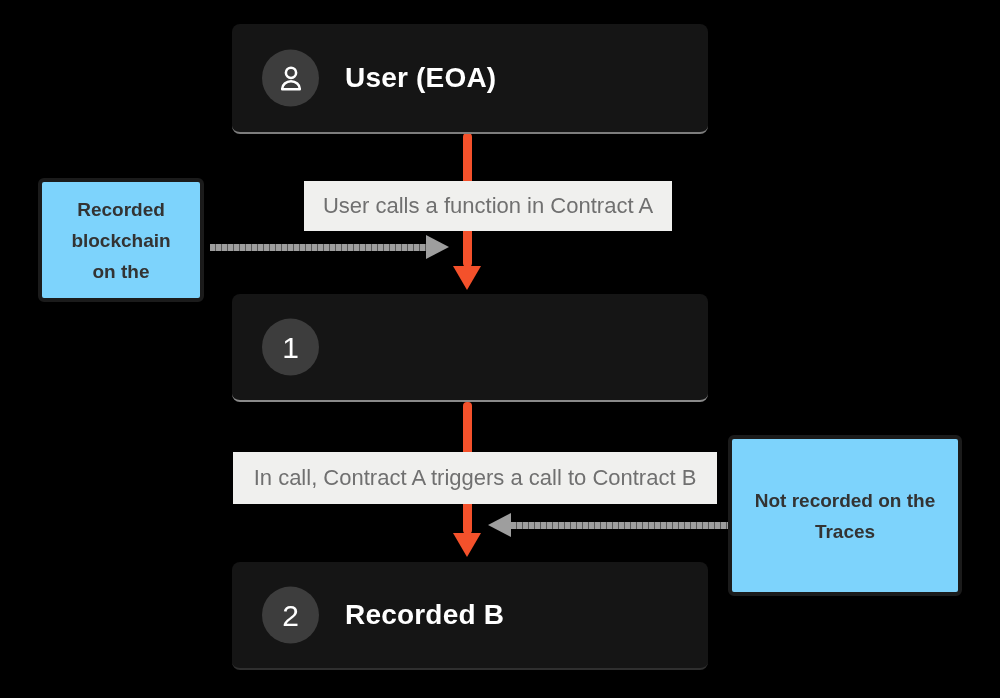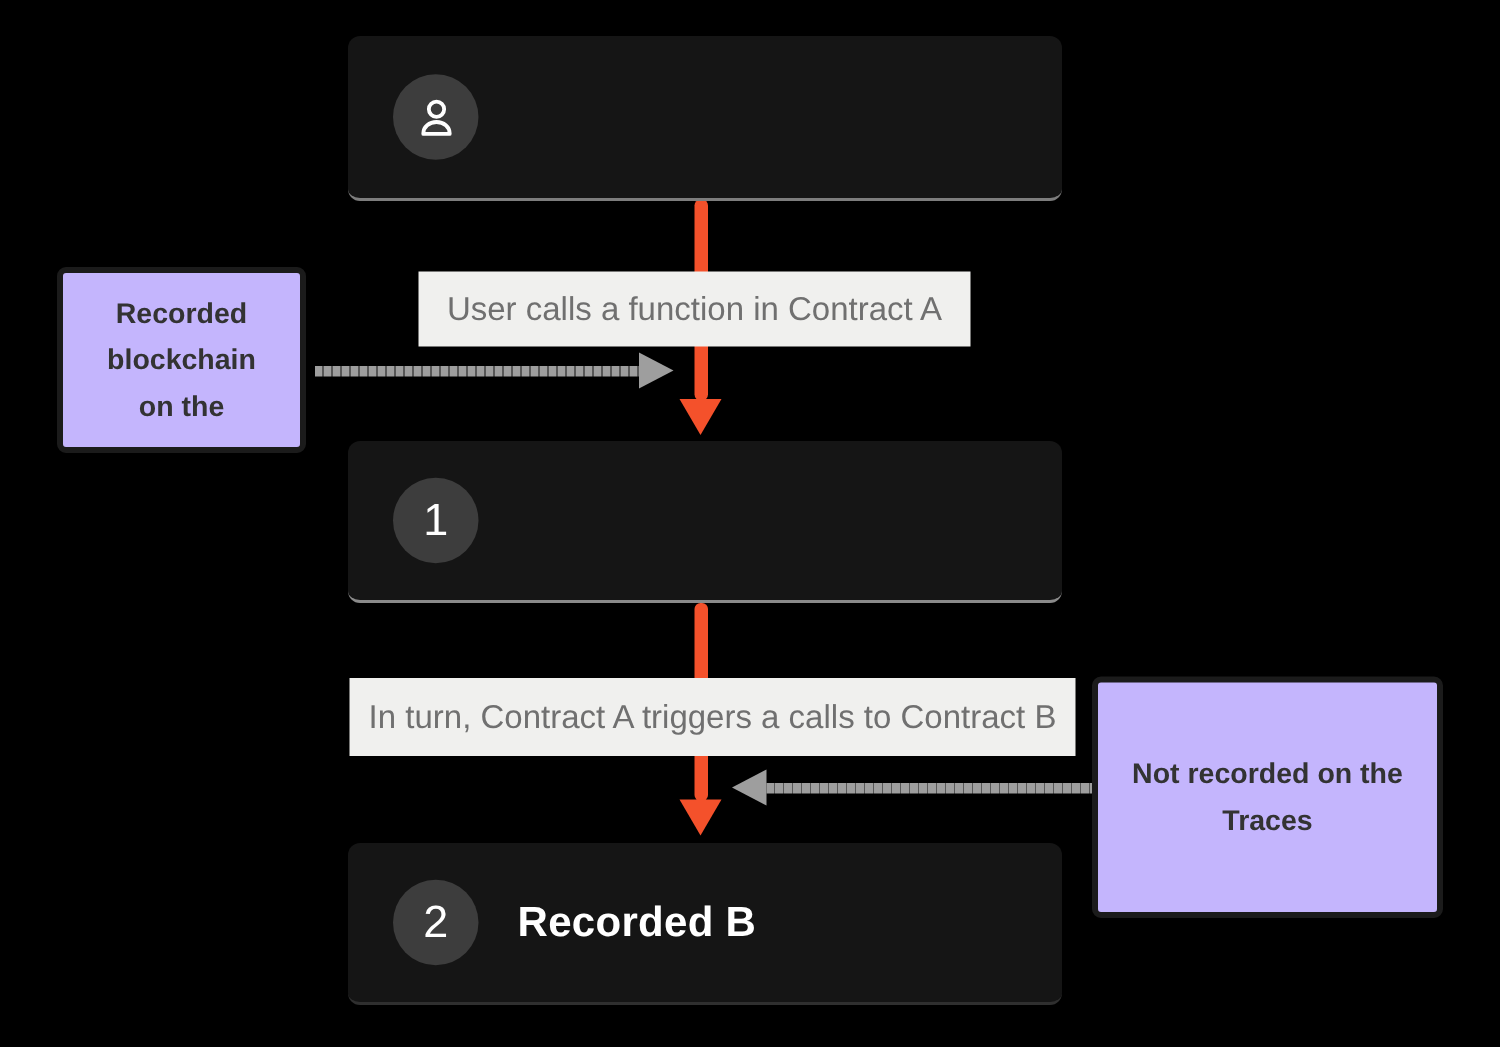--- a/index.html
+++ b/index.html
@@ -85,41 +85,41 @@
     position: absolute;
     background: #f0f0ee;
     color: #707070;
     font-size: 22px;
     display: flex;
     align-items: center;
     justify-content: center;
     white-space: nowrap;
     z-index: 2;
   }
-  .chip1 { left: 279px; top: 181px; width: 368px; height: 50px; }
+  .chip1 { left: 304px; top: 181px; width: 368px; height: 50px; }
   .chip2 { left: 233px; top: 452px; width: 484px; height: 52px; }
 
   
   .annot {
     position: absolute;
-    background: #c4b5fd;
+    background: #7dd3fc;
     border: 4px solid #1b1b1b;
     border-radius: 6px;
     color: #333333;
     font-weight: bold;
     font-size: 19px;
     text-align: center;
     display: flex;
     flex-direction: column;
     justify-content: center;
     z-index: 3;
   }
   .annot-line { line-height: 31px; }
   .annot-left  { left: 38px;  top: 178px; width: 166px; height: 124px; }
-  .annot-right { left: 728px; top: 435px; width: 234px; height: 161px; margin-top: 16px; }
+  .annot-right { left: 728px; top: 435px; width: 234px; height: 161px; }
 
   
   .gray-line {
     position: absolute;
     height: 7px;
     background: repeating-linear-gradient(90deg,
       #9e9e9e 0px, #9e9e9e 5px,
       #575757 5px, #575757 6px);
     z-index: 2;
   }
@@ -141,20 +141,21 @@
 
 <div class="stage">
 
   <div class="node node-user">
     <div class="badge">
       <svg viewBox="0 0 24 24" fill="none" stroke="#ffffff" stroke-width="1.8" stroke-linejoin="round" stroke-linecap="round">
         <circle cx="12" cy="8" r="3.6"></circle>
         <path d="M5.8 19.6 v-0.3 a6.2 5.3 0 0 1 12.4 0 v0.3 z"></path>
       </svg>
     </div>
+    <span class="node-label">User (EOA)</span>
   </div>
 
   <div class="orange-line ol1"></div>
   <div class="orange-head oh1"></div>
 
   <div class="chip chip1">User calls a function in Contract A</div>
 
   <div class="annot annot-left">
     <div class="annot-line">Recorded</div>
     <div class="annot-line">blockchain</div>
@@ -165,21 +166,21 @@
 
   <div class="node node-contract-a">
     <div class="badge">
       <span>1</span>
     </div>
   </div>
 
   <div class="orange-line ol2"></div>
   <div class="orange-head oh2"></div>
 
-  <div class="chip chip2">In turn, Contract A triggers a calls to Contract B</div>
+  <div class="chip chip2">In call, Contract A triggers a call to Contract B</div>
 
   <div class="annot annot-right">
     <div class="annot-line">Not recorded on the</div>
     <div class="annot-line">Traces</div>
   </div>
   <div class="gray-line gl2"></div>
   <div class="gray-head gh-left"></div>
 
   <div class="node node-contract-b">
     <div class="badge">

